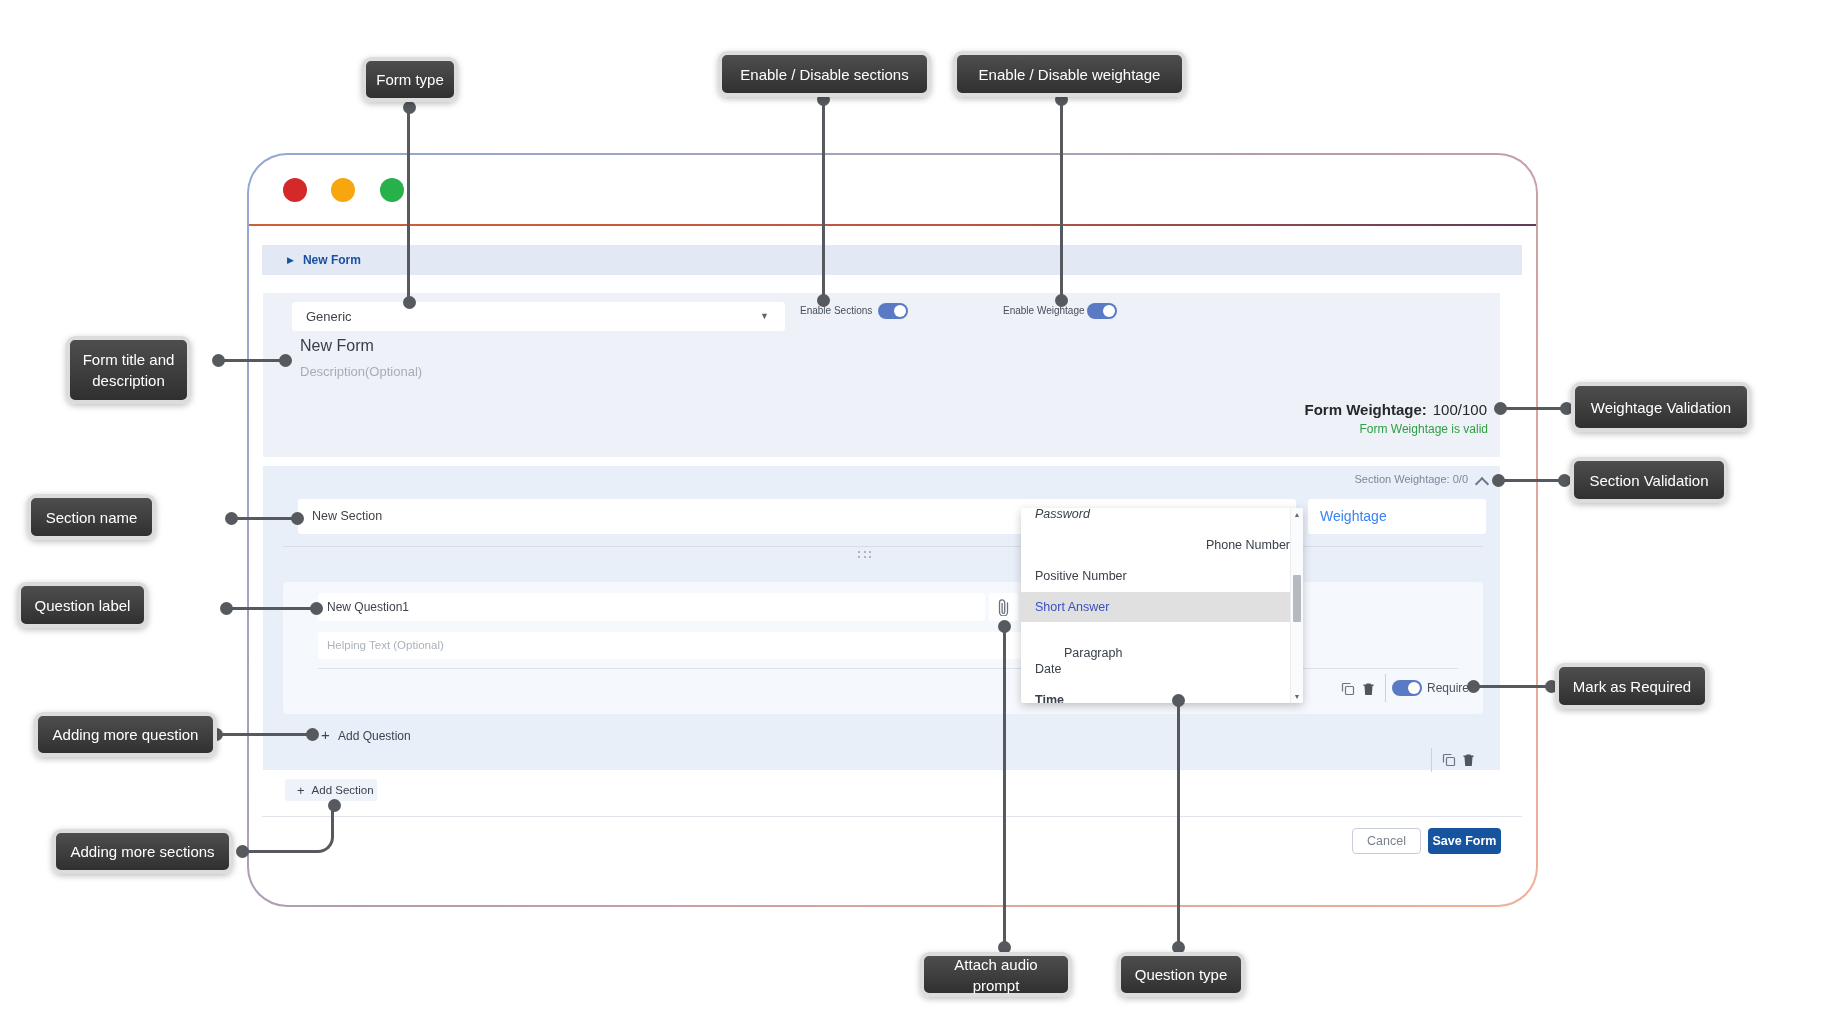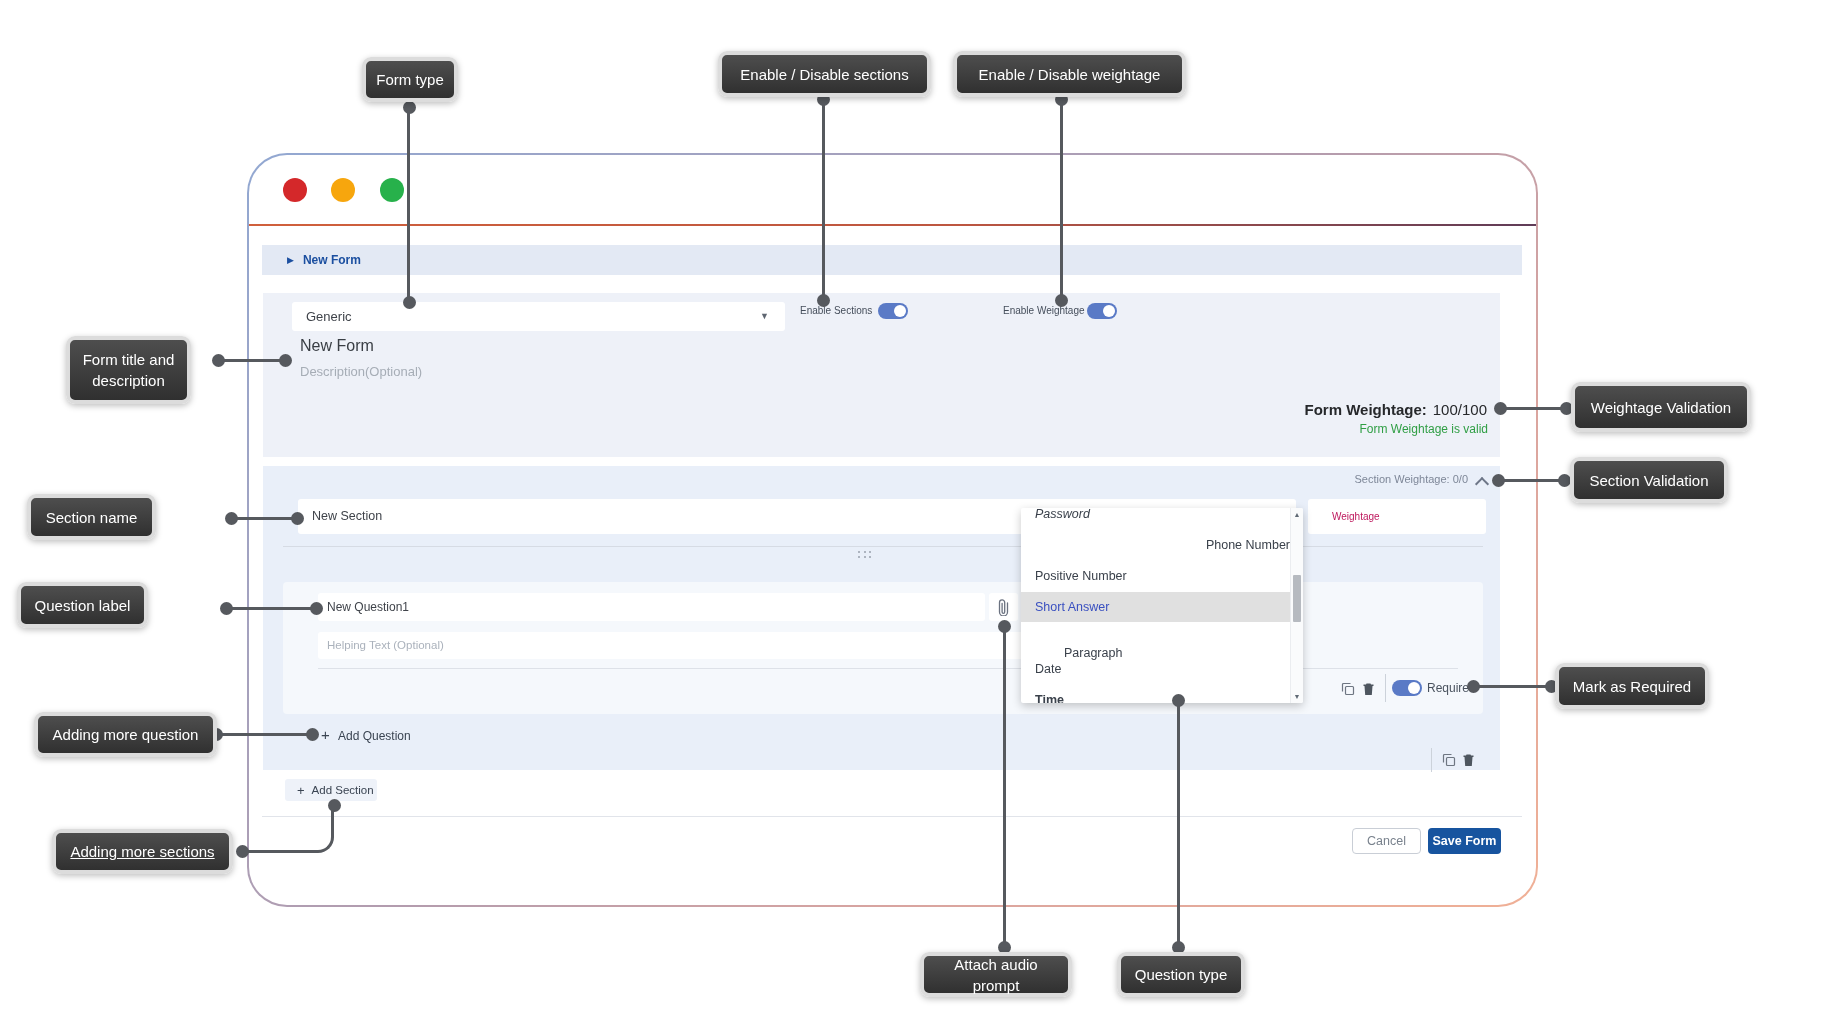--- a/index.html
+++ b/index.html
@@ -31,21 +31,21 @@
   .fw{position:absolute;right:360px;top:401px;font-size:15px;color:#26282b;text-align:right;}
   .fw .b{font-weight:bold;}
   .fw .v{margin-left:6px;}
   .fvalid{position:absolute;right:359px;top:422px;font-size:12px;color:#2f9e44;}
   .secsum{position:absolute;right:379px;top:473px;font-size:11px;color:#7e8798;}
   .chev{position:absolute;left:1477px;top:479px;width:8px;height:8px;border-left:2px solid #6d7688;
         border-top:2px solid #6d7688;transform:rotate(45deg);}
   .secname{position:absolute;left:298px;top:499px;width:998px;height:35px;line-height:35px;
            padding-left:14px;font-size:12.5px;color:#3f434a;}
   .secwt{position:absolute;left:1308px;top:499px;width:178px;height:35px;line-height:35px;
-         padding-left:24px;font-size:10px;color:#be185d;}
+         padding-left:12px;font-size:14px;color:#3b82f6;}
   .div1{position:absolute;left:283px;top:546px;width:1200px;height:1px;background:#d6dbe4;}
   .drag{position:absolute;left:858px;top:551px;width:16px;height:8px;display:grid;
         grid-template-columns:repeat(3,1fr);grid-template-rows:repeat(2,1fr);gap:1px;}
   .drag i{width:2px;height:2px;border-radius:50%;background:#99a1ad;}
   .qcard{position:absolute;left:283px;top:582px;width:1200px;height:132px;background:#f5f8fc;border-radius:4px;}
   .qinput{position:absolute;left:318px;top:593px;width:667px;height:28px;line-height:28px;
           padding-left:9px;font-size:12px;color:#3f434a;}
   .clipbtn{position:absolute;left:989px;top:593px;width:29px;height:28px;display:flex;
            align-items:center;justify-content:center;}
   .hinput{position:absolute;left:318px;top:632px;width:977px;height:27px;line-height:27px;
@@ -255,17 +255,17 @@
   <div class="callout" style="left:362px;top:57px;width:96px;height:45px;">Form type</div>
   <div class="callout" style="left:718px;top:51px;width:213px;height:46px;">Enable / Disable sections</div>
   <div class="callout" style="left:953px;top:51px;width:233px;height:46px;">Enable / Disable weightage</div>
   <div class="callout" style="left:1571px;top:382px;width:180px;height:50px;">Weightage Validation</div>
   <div class="callout" style="left:66px;top:336px;width:125px;height:68px;">Form title and description</div>
   <div class="callout" style="left:1570px;top:457px;width:158px;height:46px;">Section Validation</div>
   <div class="callout" style="left:27px;top:494px;width:129px;height:46px;">Section name</div>
   <div class="callout" style="left:17px;top:582px;width:131px;height:46px;">Question label</div>
   <div class="callout" style="left:1555px;top:663px;width:154px;height:46px;">Mark as Required</div>
   <div class="callout" style="left:34px;top:712px;width:183px;height:45px;">Adding more question</div>
-  <div class="callout" style="left:52px;top:829px;width:181px;height:45px;text-decoration:underline;">Adding more sections</div>
+  <div class="callout" style="left:52px;top:829px;width:181px;height:45px;">Adding more sections</div>
   <div class="callout" style="left:920px;top:952px;width:152px;height:45px;">Attach audio prompt</div>
   <div class="callout" style="left:1117px;top:952px;width:128px;height:45px;">Question type</div>
 
 </div>
 
 </body></html>

